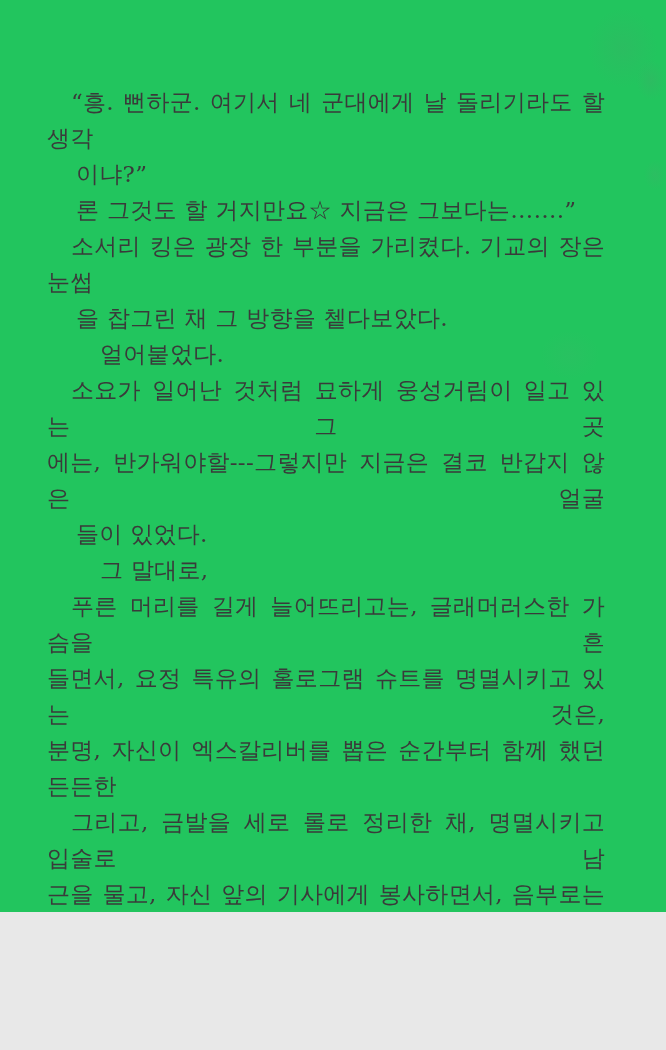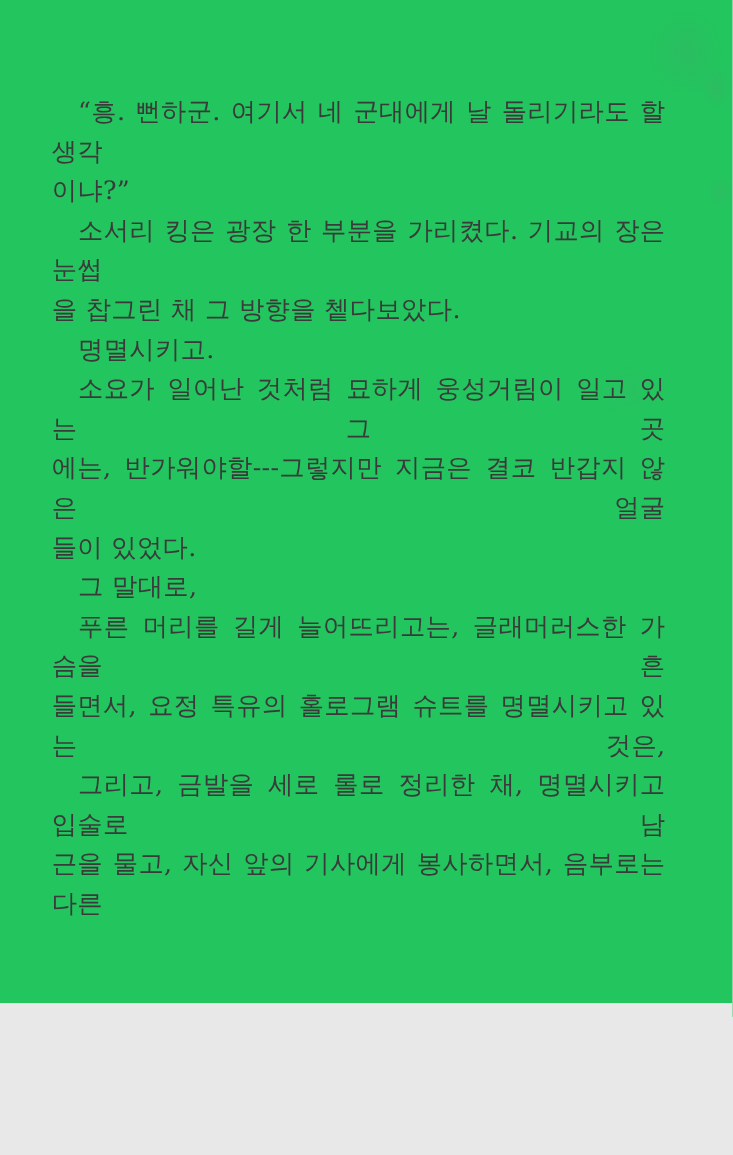--- a/index.html
+++ b/index.html
@@ -47,21 +47,21 @@
   .para { margin: 0; padding: 0; }
   .line {
     font-size: 23px;
     line-height: 36px;
     color: #3a3a3a;
     letter-spacing: 0.3px;
     white-space: normal;
     text-align: justify;
   }
   .line.just { text-align-last: justify; }
-  .line.last { text-align-last: left; }
+  .line.last { text-align-last: left; margin-left: 29px; }
   .line.first { text-indent: 24px; }
   .page-number {
     position: absolute;
     left: 528px;
     top: 966px;
     width: 60px;
     text-align: left;
     font-size: 21px;
     color: #454545;
     font-family: Liberation Sans, sans-serif;
@@ -76,39 +76,41 @@
   <div class="smudge s2"></div>
   <div class="smudge s3"></div>
   <div class="smudge s4"></div>
 
   <div class="text-block">
       <div class="para">
         <div class="line first just">“흥. 뻔하군. 여기서 네 군대에게 날 돌리기라도 할 생각</div>
         <div class="line last">이냐?”</div>
       </div>
       <div class="para">
+        <div class="line last">론 그것도 할 거지만요☆ 지금은 그보다는…….”</div>
       </div>
       <div class="para">
         <div class="line first just">소서리 킹은 광장 한 부분을 가리켰다. 기교의 장은 눈썹</div>
         <div class="line last">을 찹그린 채 그 방향을 쳍다보았다.</div>
       </div>
       <div class="para">
-        <div class="line first last">명멸시키고.</div>
+        <div class="line first last">얼어붙었다.</div>
       </div>
       <div class="para">
         <div class="line first just">소요가 일어난 것처럼 묘하게 웅성거림이 일고 있는 그 곳</div>
         <div class="line just">에는, 반가워야할---그렇지만 지금은 결코 반갑지 않은 얼굴</div>
         <div class="line last">들이 있었다.</div>
       </div>
       <div class="para">
         <div class="line first last">그 말대로,</div>
       </div>
       <div class="para">
         <div class="line first just">푸른 머리를 길게 늘어뜨리고는, 글래머러스한 가슴을 흔</div>
         <div class="line just">들면서, 요정 특유의 홀로그램 슈트를 명멸시키고 있는 것은,</div>
+        <div class="line just">분명, 자신이 엑스칼리버를 뽑은 순간부터 함께 했던 든든한</div>
       </div>
       <div class="para">
         <div class="line first just">그리고, 금발을 세로 롤로 정리한 채, 명멸시키고 입술로 남</div>
         <div class="line just">근을 물고, 자신 앞의 기사에게 봉사하면서, 음부로는 다른</div>
       </div>
     </div>
 
   <div class="page-number">37</div>
 </div>
 

